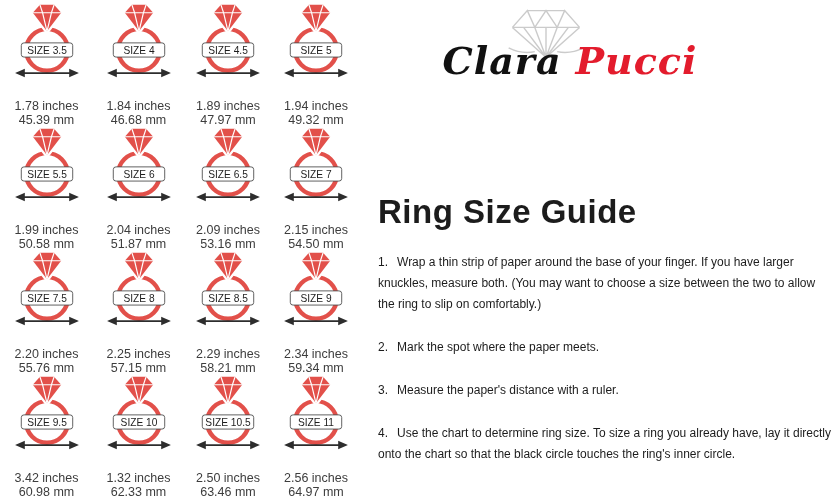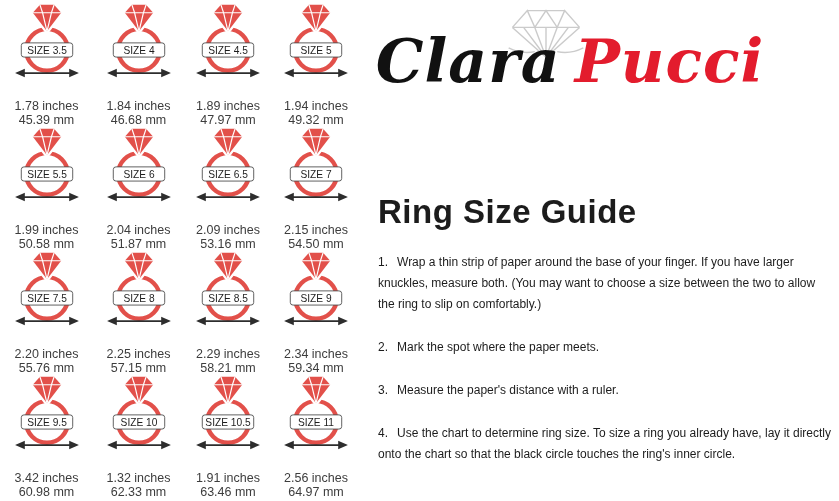--- a/index.html
+++ b/index.html
@@ -23,21 +23,21 @@
   .arrow-line{stroke:#2d2d2d;stroke-width:2px;}
   .arrow-head{fill:#2d2d2d;}
   .meas{margin-top:18px;text-align:center;font-size:12.5px;line-height:14px;color:#3d3d3d;}
   
   .logo{position:absolute;left:362px;top:4px;width:416px;height:110px;}
   .logo-diamond{position:absolute;left:138px;top:1px;}
   .logo-diamond path{stroke:#cbcbcb;stroke-width:1.5px;fill:none;}
   .logo-text{
     position:absolute;left:0;top:24px;width:100%;text-align:center;
     font-family:"DejaVu Serif","Liberation Serif",serif;
-    font-style:italic;font-weight:700;font-size:60px;line-height:66px;
+    font-style:italic;font-weight:700;font-size:38px;line-height:66px;
     letter-spacing:1px;white-space:nowrap;
   }
   .brand-black{color:#111111;}
   .brand-red{color:var(--brand-red);margin-left:14px;}
   
   .guide-title{
     position:absolute;left:378px;top:193px;
     font-size:33px;font-weight:700;letter-spacing:0.5px;color:#1c1c1c;
   }
   .steps{position:absolute;left:378px;top:252px;width:456px;}
@@ -308,21 +308,21 @@
         <polygon class="diamond-casing" points="22,11 30,2 46,2 54,11 38,32"></polygon>
         <polygon class="diamond-fill" points="22,11 30,2 46,2 54,11 38,32"></polygon>
         <path class="diamond-facets" d="M22,11 L54,11 M30,2 L33,11 M46,2 L43,11 M33,11 L38,32 M43,11 L38,32"></path>
         <rect class="size-label-box" x="9" y="45" width="58" height="16" rx="3"></rect>
         <text class="size-label-text js-label" x="38" y="57" text-anchor="middle">SIZE 10.5</text>
         <line class="arrow-line" x1="6" y1="79" x2="70" y2="79"></line>
         <polygon class="arrow-head" points="2,79 13,74.2 13,83.8"></polygon>
         <polygon class="arrow-head" points="74,79 63,74.2 63,83.8"></polygon>
       </svg>
       <div class="meas">
-        <div class="js-inches">1.91 inches</div>
+        <div class="js-inches">2.50 inches</div>
         <div class="js-mm">63.46 mm</div>
       </div>
     </div>
 
     <div class="cell">
       <svg class="ring-svg" width="76" height="88" viewBox="0 0 76 88">
         <circle class="ring-band" cx="38" cy="53" r="23.5"></circle>
         <polygon class="diamond-casing" points="22,11 30,2 46,2 54,11 38,32"></polygon>
         <polygon class="diamond-fill" points="22,11 30,2 46,2 54,11 38,32"></polygon>
         <path class="diamond-facets" d="M22,11 L54,11 M30,2 L33,11 M46,2 L43,11 M33,11 L38,32 M43,11 L38,32"></path>

